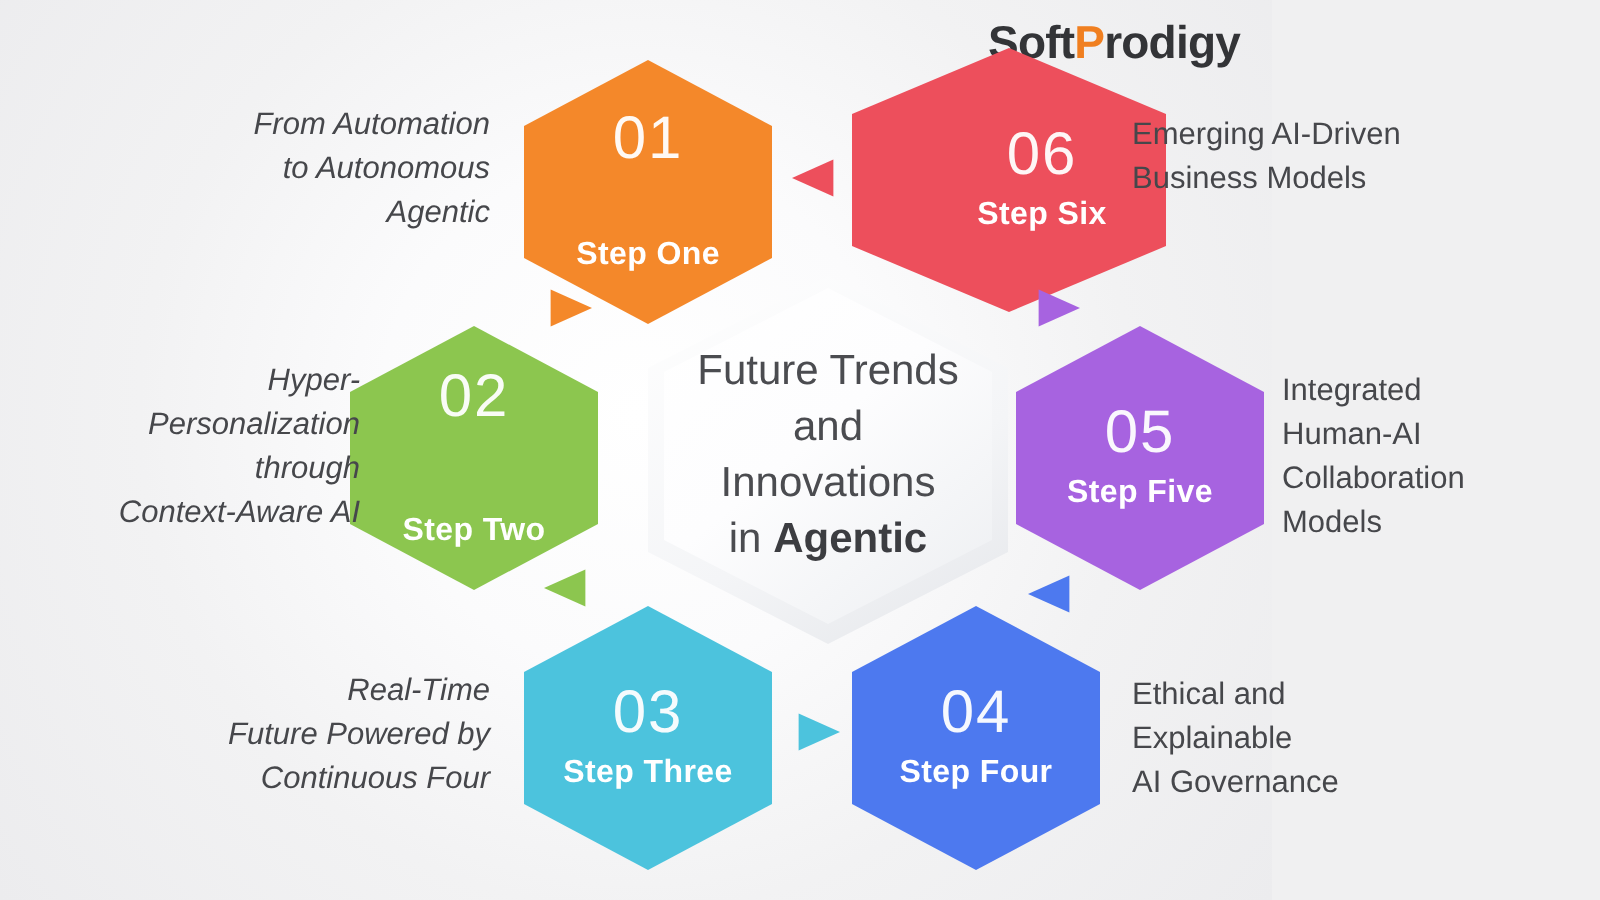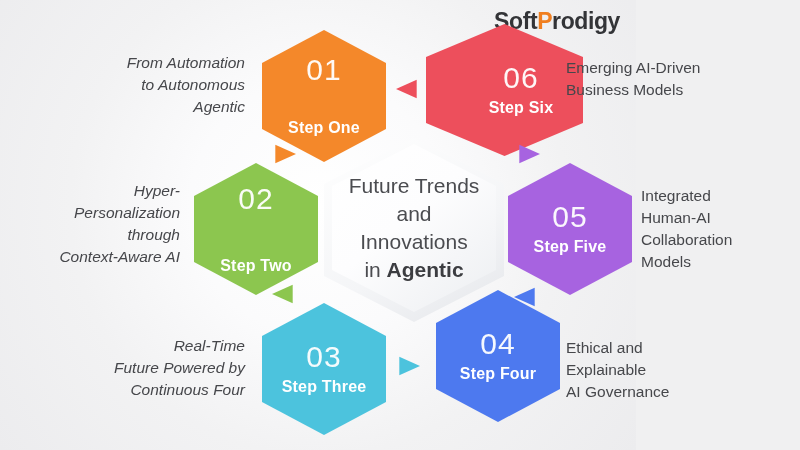--- a/index.html
+++ b/index.html
@@ -95,36 +95,36 @@
   <div class="hex" style="left: 262px; top: 30px; background: rgb(244, 136, 42); gap: 28px;">
     <div class="num">01</div>
     <div class="step">Step One</div>
   </div>
 
   <div class="hex" style="left: 426px; top: 24px; background: rgb(237, 79, 92); padding-left: 33px;">
     <div class="num">06</div>
     <div class="step">Step Six</div>
   </div>
 
-  <div class="hex" style="left: 194px; top: 163px; background: rgb(140, 198, 79); gap: 37px;">
+  <div class="hex" style="left: 175px; top: 163px; background: rgb(140, 198, 79); gap: 37px;">
     <div class="num">02</div>
     <div class="step">Step Two</div>
   </div>
 
   <div class="hex" style="left: 508px; top: 163px; background: rgb(167, 99, 224);">
     <div class="num">05</div>
     <div class="step">Step Five</div>
   </div>
 
   <div class="hex" style="left: 262px; top: 303px; background: rgb(76, 195, 221);">
     <div class="num">03</div>
     <div class="step">Step Three</div>
   </div>
 
-  <div class="hex" style="left: 426px; top: 290px; background: rgb(77, 121, 239); margin-left: 10px;">
+  <div class="hex" style="left: 426px; top: 303px; background: rgb(77, 121, 239);">
     <div class="num">04</div>
     <div class="step">Step Four</div>
   </div>
 
   <div class="tri left" style="left: 396px; top: 78px; background: rgb(237, 79, 92);"></div>
   <div class="tri right" style="left: 274px; top: 143px; background: rgb(244, 136, 42);"></div>
   <div class="tri right" style="left: 518px; top: 143px; background: rgb(167, 99, 224);"></div>
   <div class="tri left" style="left: 272px; top: 283px; background: rgb(140, 198, 79);"></div>
   <div class="tri left" style="left: 514px; top: 286px; background: rgb(77, 121, 239);"></div>
   <div class="tri right" style="left: 398px; top: 355px; background: rgb(76, 195, 221);"></div>

